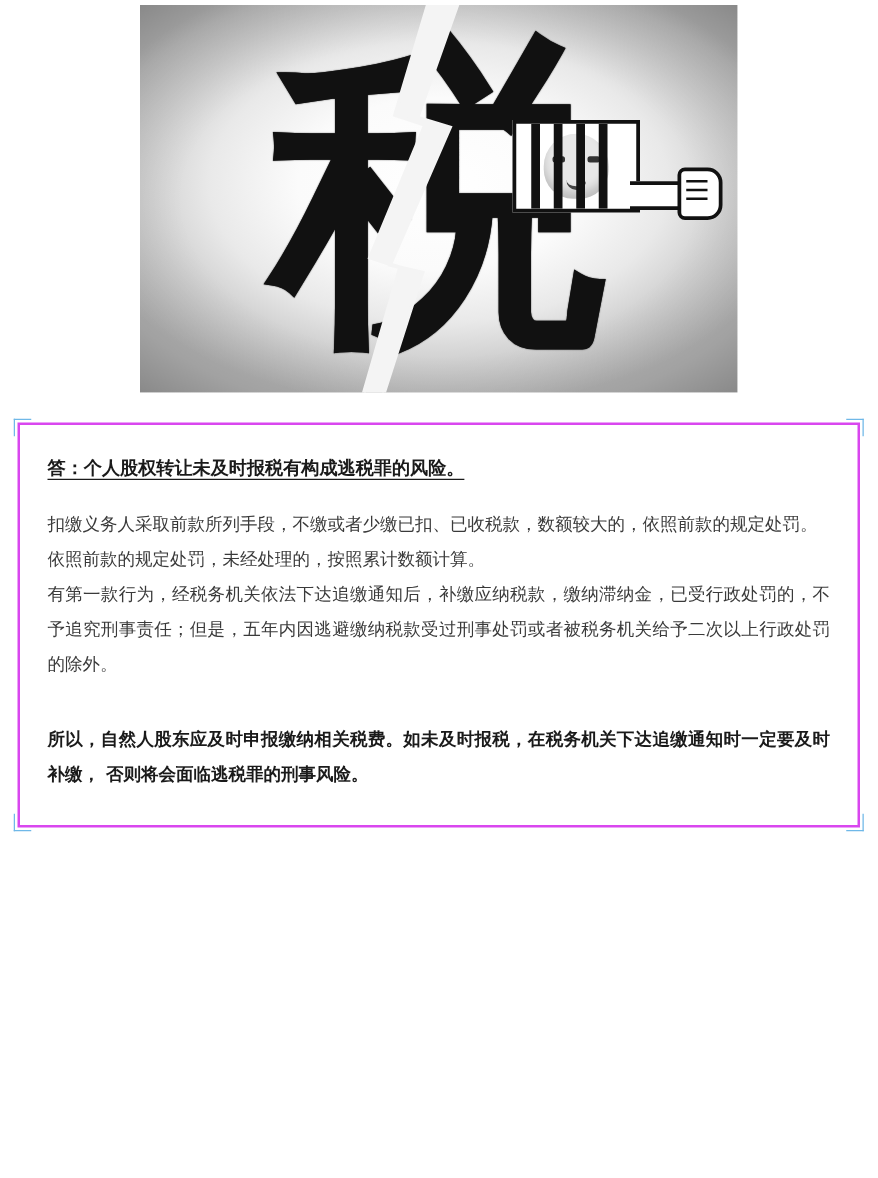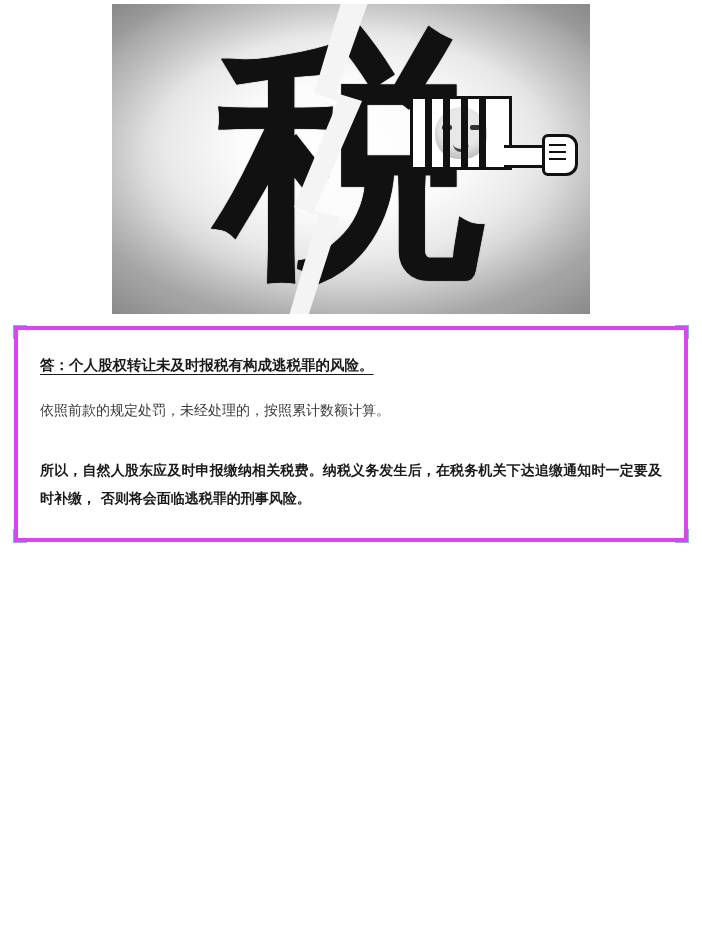--- a/index.html
+++ b/index.html
@@ -165,23 +165,23 @@
     top: 7px;
     width: 17px;
     height: 2px;
     background: #111;
     box-shadow: 0 7px 0 #111, 0 14px 0 #111;
   }
 
   
   .article {
     position: relative;
-    margin: 12px 14px 0 14px;
+    margin: 24px 14px 0 14px;
     padding: 22px 22px 26px 22px;
-    border: 4px solid #d946ef;
+    border: 2px solid #d946ef;
     box-sizing: border-box;
   }
   .corner {
     position: absolute;
     width: 13px;
     height: 13px;
     border: 0 solid #6fb8e8;
   }
   .corner.tl { left: -5px;  top: -5px;    border-left-width: 1px; border-top-width: 1px; }
   .corner.tr { right: -5px; top: -5px;    border-right-width: 1px; border-top-width: 1px; }
@@ -248,23 +248,25 @@
   </div>
 
   <div class="article">
     <span class="corner tl"></span>
     <span class="corner tr"></span>
     <span class="corner bl"></span>
     <span class="corner br"></span>
 
     <div class="answer-line">答：个人股权转让未及时报税有构成逃税罪的风险。</div>
 
+    <p class="body">扣缴义务人采取前款所列手段，不缴或者少缴已扣、已收税款，数额较大的，依照前款的规定处罚。</p>
     <p class="body">依照前款的规定处罚，未经处理的，按照累计数额计算。</p>
+    <p class="body">有第一款行为，经税务机关依法下达追缴通知后，补缴应纳税款，缴纳滞纳金，已受行政处罚的，不予追究刑事责任；但是，五年内因逃避缴纳税款受过刑事处罚或者被税务机关给予二次以上行政处罚的除外。</p>
 
     <div class="gap"></div>
 
 
     <div class="gap"></div>
 
-    <p class="closing">所以，自然人股东应及时申报缴纳相关税费。纳税义务发生后，在税务机关下达追缴通知时一定要及时补缴， 否则将会面临逃税罪的刑事风险。</p>
+    <p class="closing">所以，自然人股东应及时申报缴纳相关税费。如未及时报税，在税务机关下达追缴通知时一定要及时补缴， 否则将会面临逃税罪的刑事风险。</p>
   </div>
 
 </div>
 
 </body></html>

